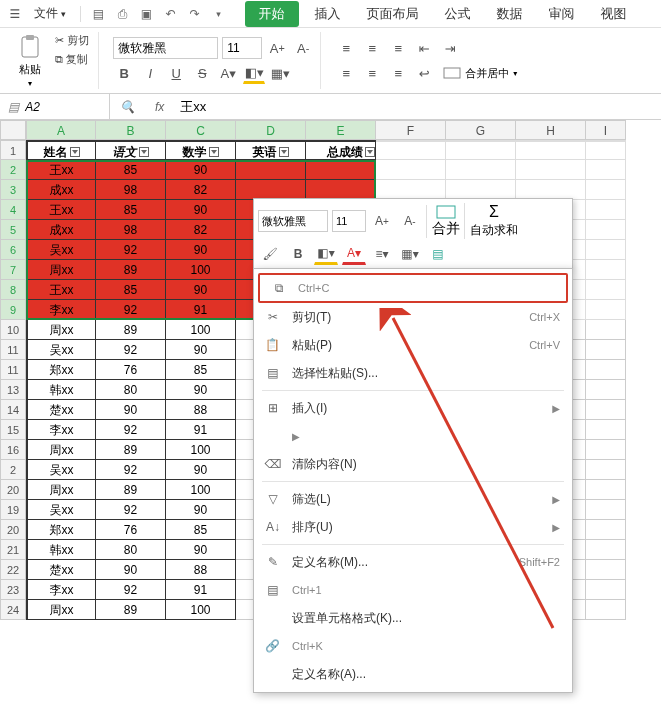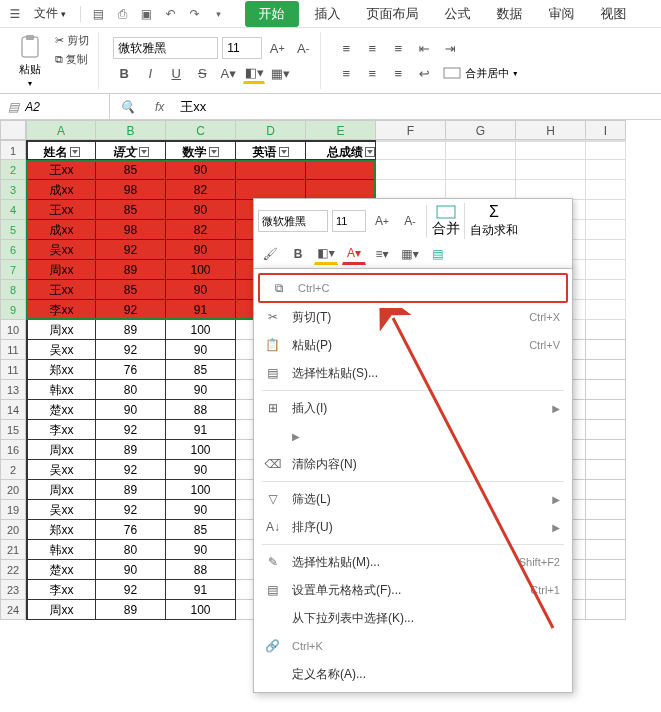--- a/index.html
+++ b/index.html
@@ -559,31 +559,30 @@
       <span class="ctx-arrow">▶</span>
     </div>
     <div class="ctx-item">
       <span class="ctx-icon">A↓</span>
       <span class="ctx-label">排序(U)</span>
       <span class="ctx-arrow">▶</span>
     </div>
     <div class="ctx-sep"></div>
     <div class="ctx-item">
       <span class="ctx-icon">✎</span>
-      <span class="ctx-label">选择性粘贴(M)...</span>
+      <span class="ctx-label">定义名称(M)...</span>
       <span class="ctx-sc">Shift+F2</span>
     </div>
     <div class="ctx-item">
       <span class="ctx-icon">▤</span>
-      <span class="ctx-label">设置单元格格式(F)...</span>
       <span class="ctx-sc">Ctrl+1</span>
     </div>
     <div class="ctx-item">
       <span class="ctx-icon"></span>
-      <span class="ctx-label">从下拉列表中选择(K)...</span>
+      <span class="ctx-label">设置单元格格式(K)...</span>
     </div>
     <div class="ctx-item">
       <span class="ctx-icon">🔗</span>
       <span class="ctx-sc">Ctrl+K</span>
     </div>
     <div class="ctx-item">
       <span class="ctx-icon"></span>
       <span class="ctx-label">定义名称(A)...</span>
     </div>
   </div>

